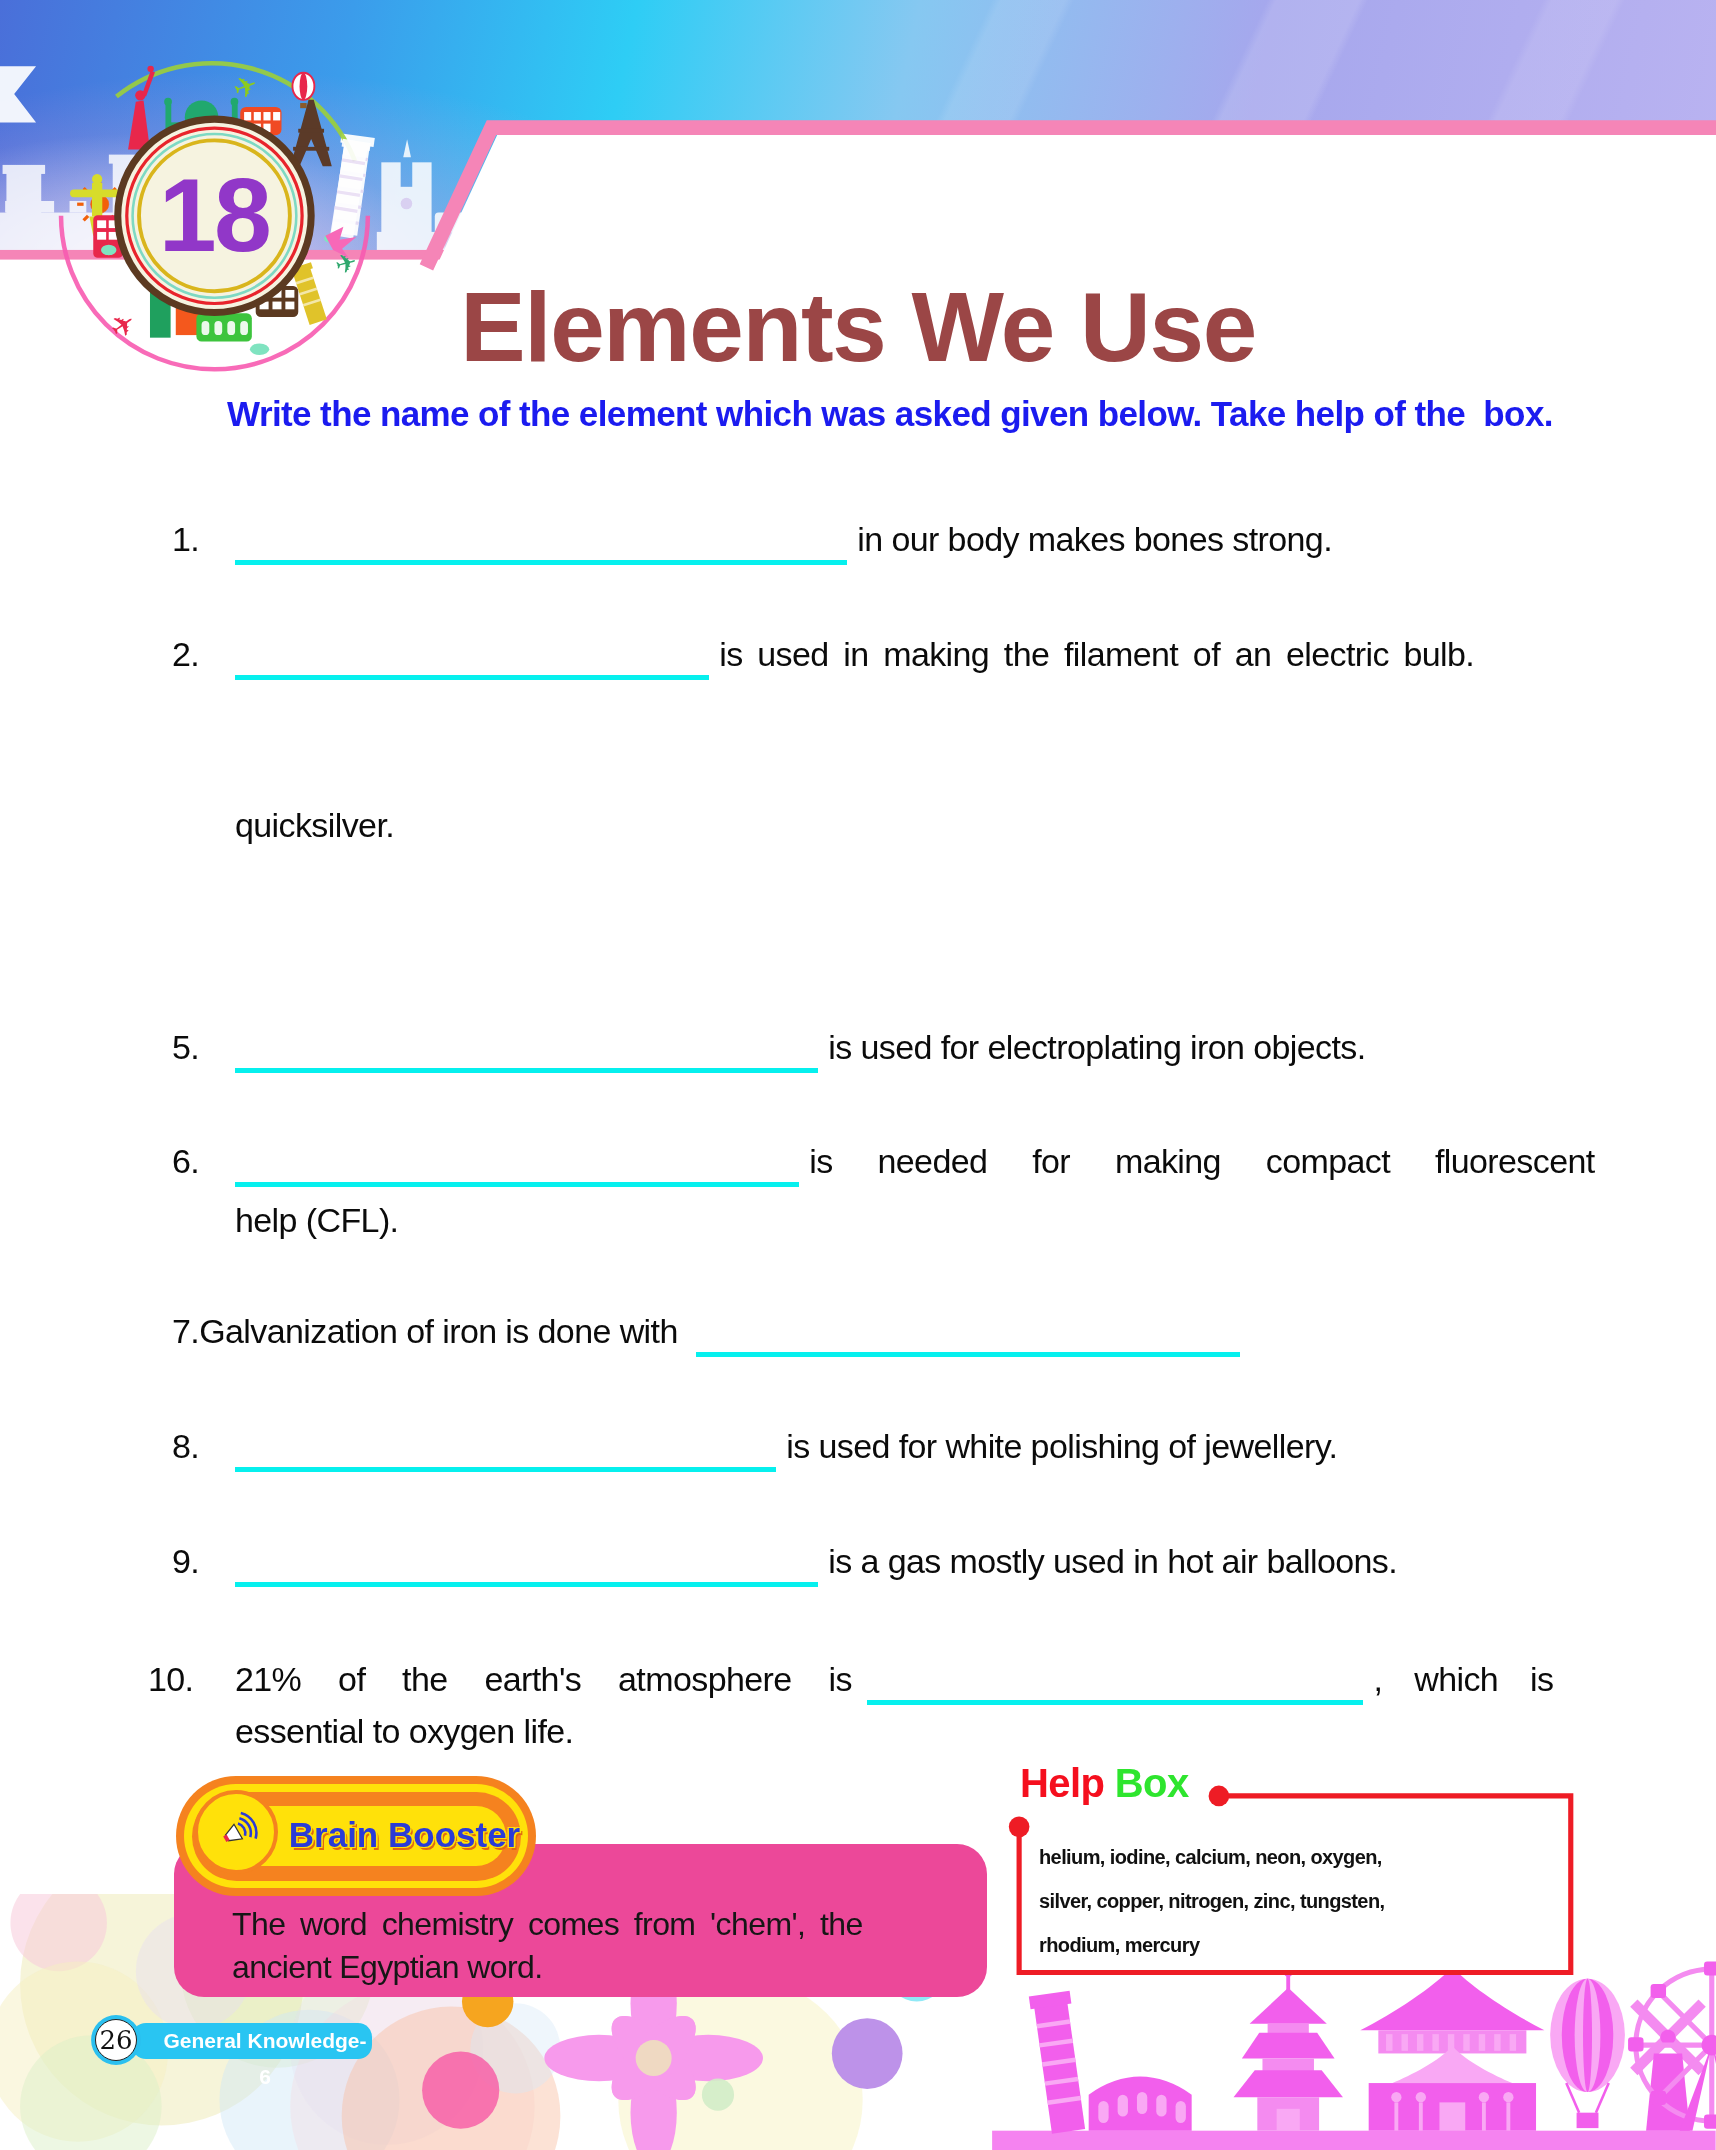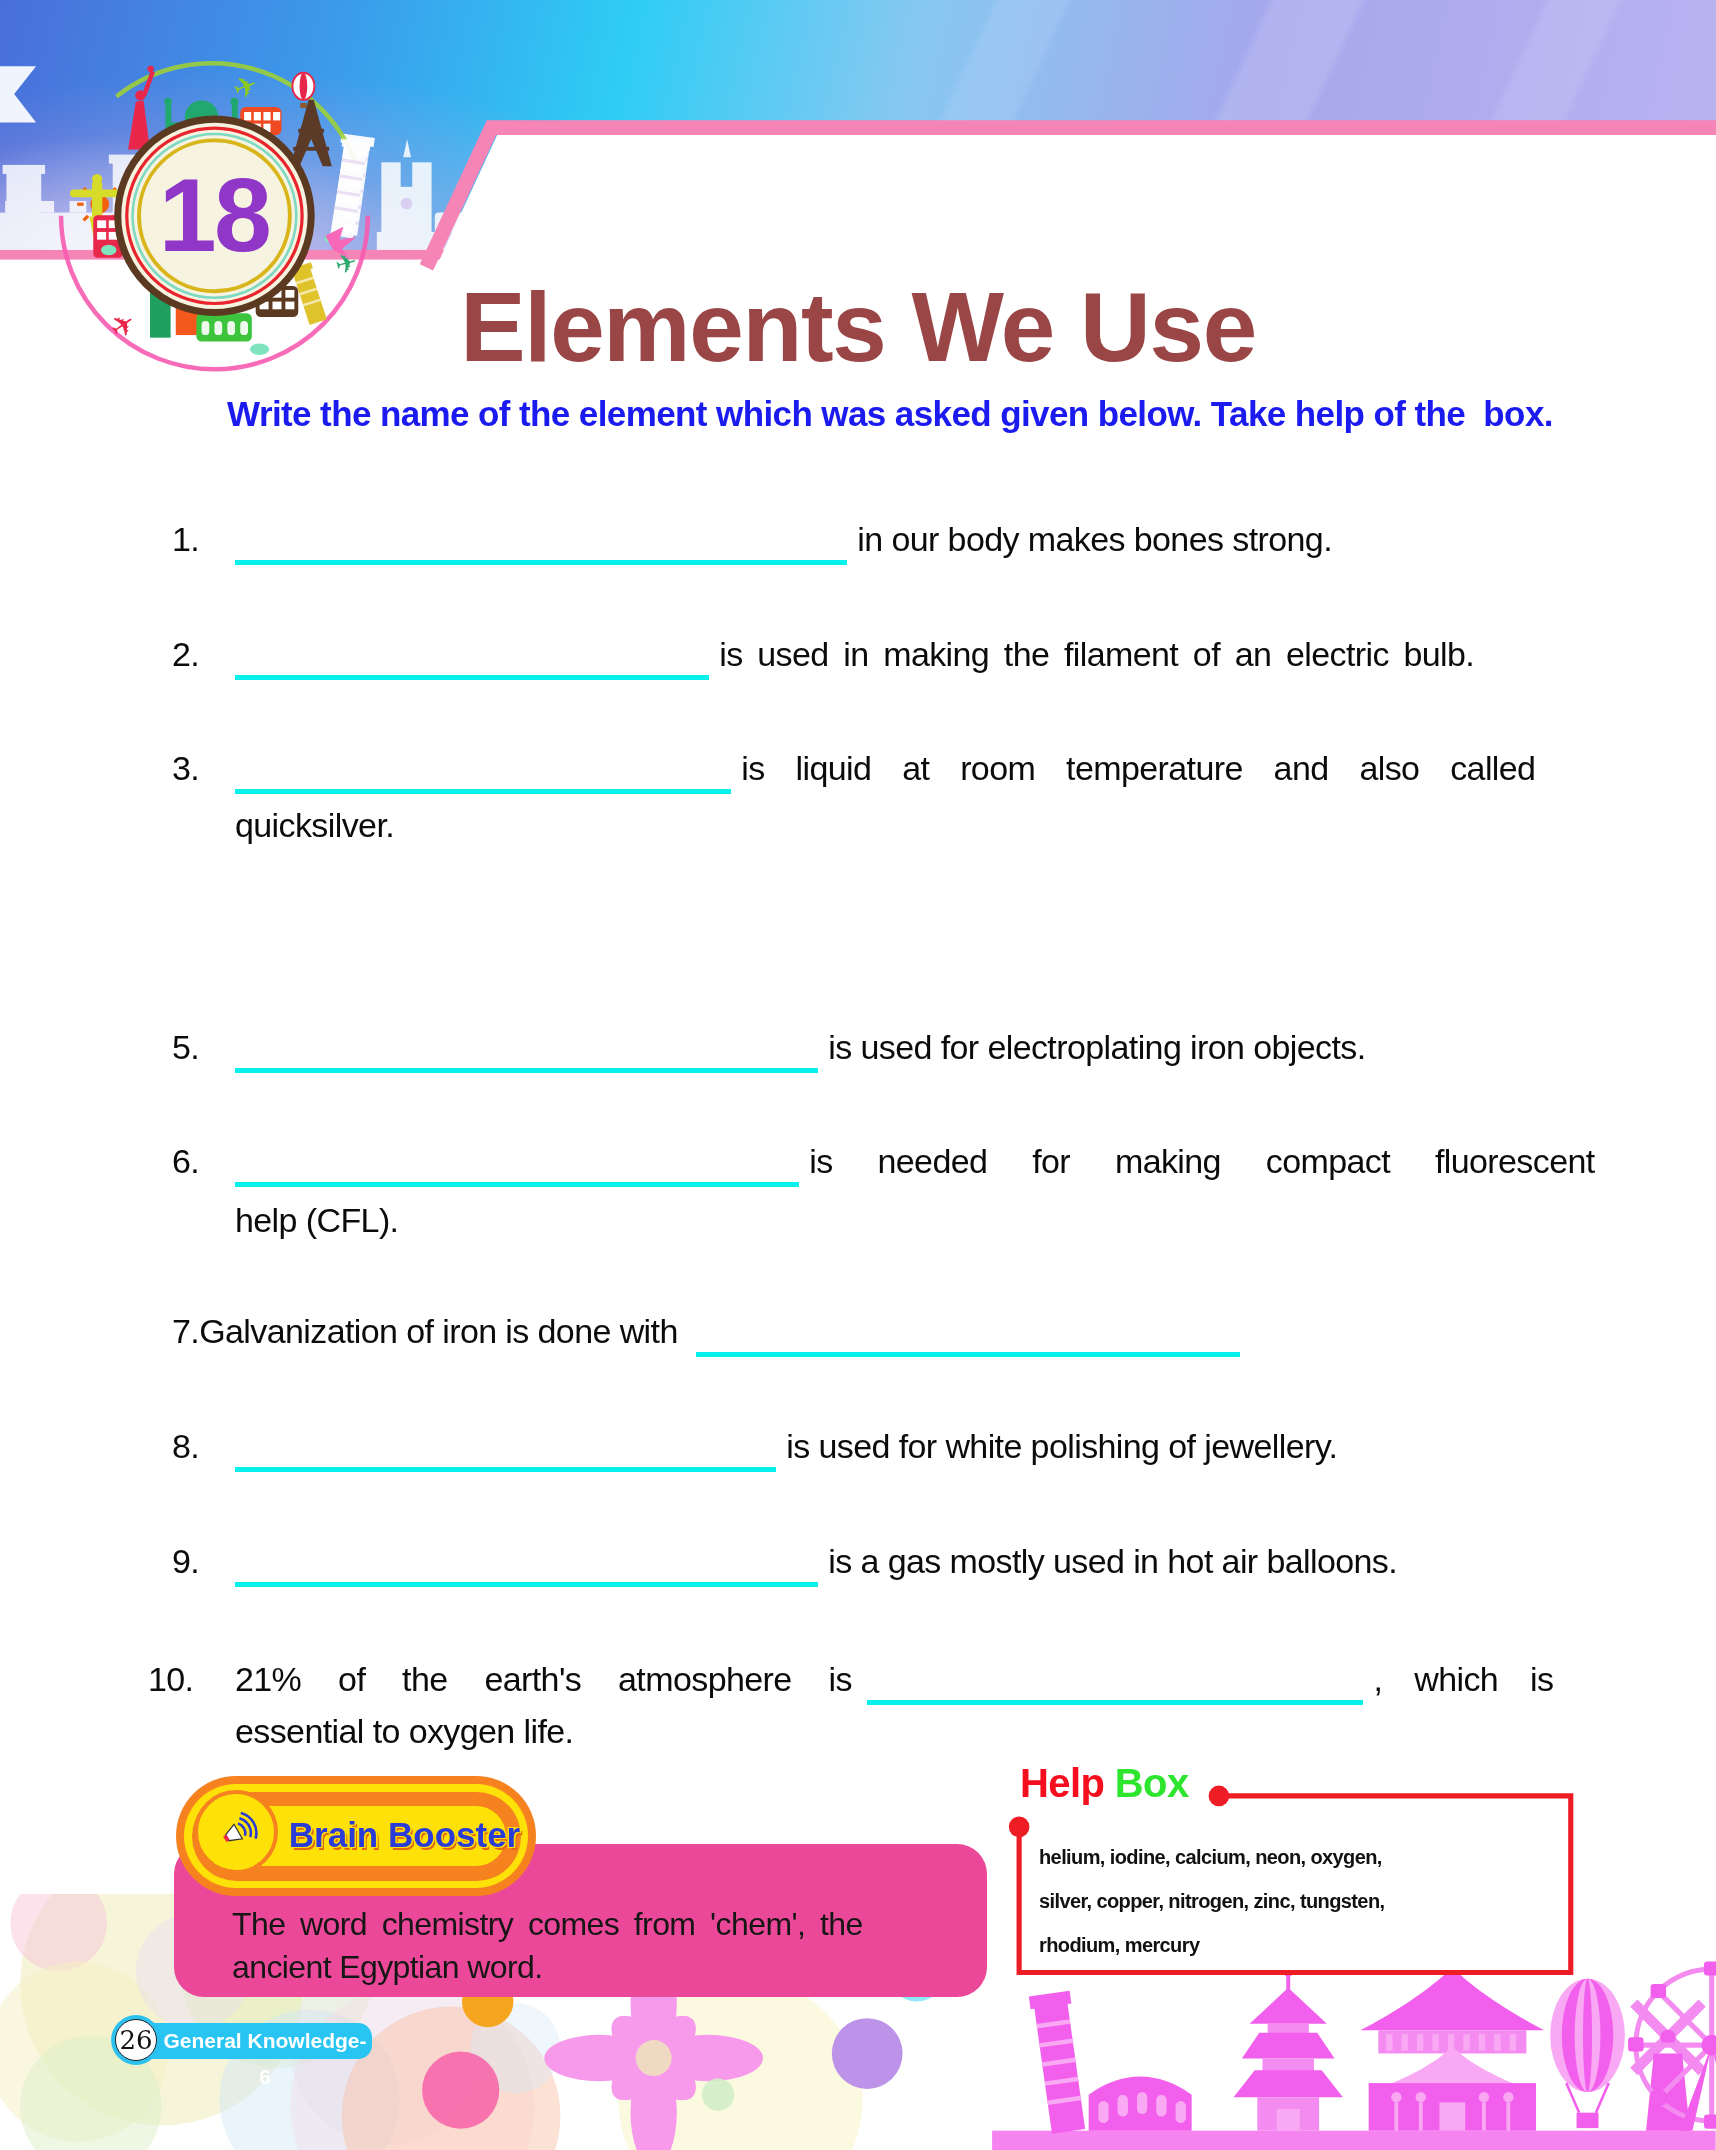--- a/index.html
+++ b/index.html
@@ -53,21 +53,21 @@
   
   .hb-title{position:absolute;left:1020px;top:1761px;font-size:40px;font-weight:bold;
     letter-spacing:-0.6px;z-index:4;}
   .hb-title .red{color:#F50F1E;} .hb-title .green{color:#2EE52E;}
   .hb-svg{position:absolute;left:992px;top:1765px;z-index:3;}
   .hb-text{position:absolute;left:1039px;top:1835px;width:528px;font-size:20px;font-weight:bold;
     color:#111;line-height:44px;letter-spacing:-0.6px;z-index:4;}
   
   .pg-circle{position:absolute;left:95px;top:2019px;width:40px;height:40px;border-radius:50%;
     background:#fff;border:1.9px solid #222;box-shadow:0 0 0 3.9px #2BC0EF;z-index:7;
-    font-family:"DejaVu Serif",serif;font-size:26px;color:#111;text-align:center;line-height:40px;margin-left:20px;}
+    font-family:"DejaVu Serif",serif;font-size:26px;color:#111;text-align:center;line-height:40px;}
   .book-badge{position:absolute;left:132px;top:2023px;width:240px;height:36px;border-radius:14px;
     background:#29C5F2;z-index:6;color:#fff;font-size:21px;font-weight:bold;
     line-height:36px;text-align:center;padding-left:26px;box-sizing:border-box;}
   .deco-svg{position:absolute;left:0;top:1894px;z-index:1;}
   .sky-svg{position:absolute;left:966px;top:1926px;z-index:2;}
   .z-top{z-index:8;}
 </style>
 </head>
 <body>
 
@@ -264,23 +264,20 @@
   <div class="instruction">Write the name of the element which was asked given below. Take help of the  box.</div>
 
   <div class="q" style="top:520px">
     <span class="qnum">1.</span><span class="blank" style="width:612px"></span><span class="qtext">in our body makes bones strong.</span>
   </div>
 
   <div class="q" style="top:635px">
     <span class="qnum">2.</span><span class="blank" style="width:474px"></span><span class="qtext" style="word-spacing:5.8px">is used in making the filament of an electric bulb.</span>
   </div>
 
-  <div class="q" style="top:749px">
-    <span class="qnum">3.</span><span class="blank" style="width:496px"></span><span class="qtext" style="word-spacing:22px">is liquid at room temperature and also called</span>
-  </div>
   <div class="qline2" style="top:806px">quicksilver.</div>
 
 
   <div class="q" style="top:1028px">
     <span class="qnum">5.</span><span class="blank" style="width:583px"></span><span class="qtext">is used for electroplating iron objects.</span>
   </div>
 
   <div class="q" style="top:1142px">
     <span class="qnum">6.</span><span class="blank" style="width:564px"></span><span class="qtext" style="word-spacing:36px">is needed for making compact fluorescent</span>
   </div>

